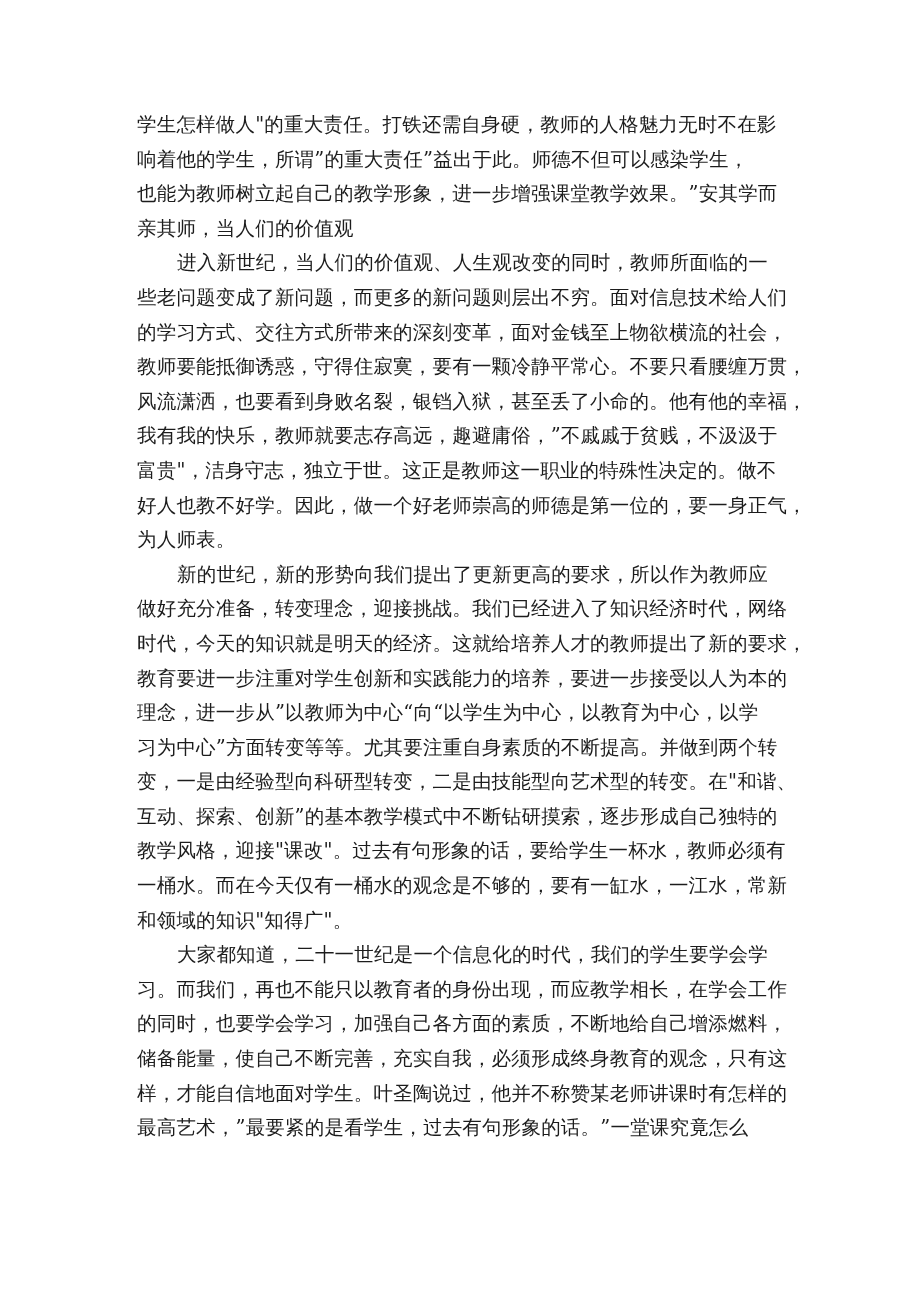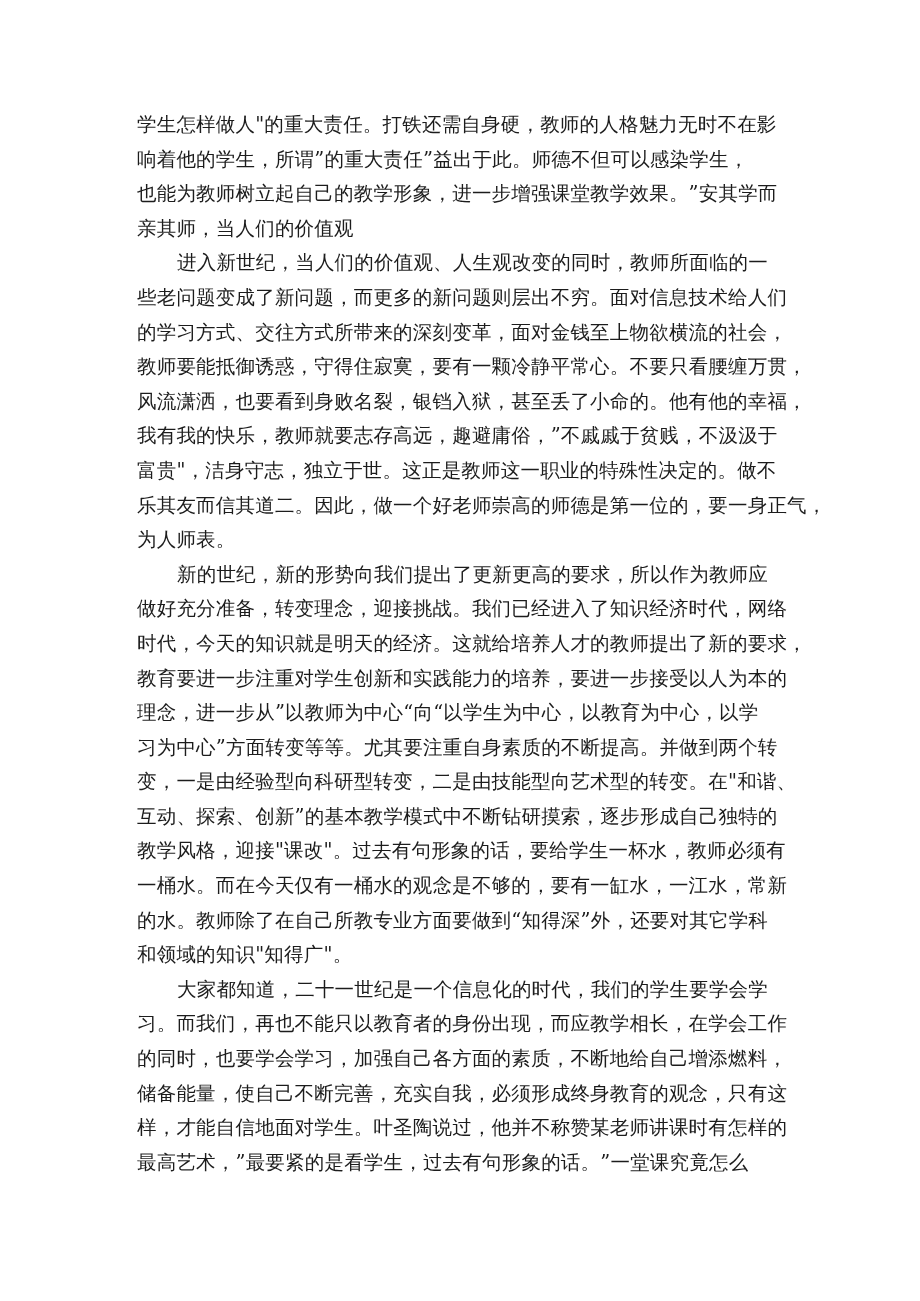--- a/index.html
+++ b/index.html
@@ -60,36 +60,35 @@
     </div>
 
     <div class="paragraph">
       <span class="line indent">进入新世纪，当人们的价值观、人生观改变的同时，教师所面临的一</span>
       <span class="line">些老问题变成了新问题，而更多的新问题则层出不穷。面对信息技术给人们</span>
       <span class="line">的学习方式、交往方式所带来的深刻变革，面对金钱至上物欲横流的社会，</span>
       <span class="line">教师要能抵御诱惑，守得住寂寞，要有一颗冷静平常心。不要只看腰缠万贯，</span>
       <span class="line">风流潇洒，也要看到身败名裂，银铛入狱，甚至丢了小命的。他有他的幸福，</span>
       <span class="line">我有我的快乐，教师就要志存高远，趣避庸俗，”不戚戚于贫贱，不汲汲于</span>
       <span class="line">富贵"，洁身守志，独立于世。这正是教师这一职业的特殊性决定的。做不</span>
-      <span class="line">乐其友而信其道二。因此，做一个好老师崇高的师德是第一位的，要一身正气，</span>
+      <span class="line">好人也教不好学。因此，做一个好老师崇高的师德是第一位的，要一身正气，</span>
       <span class="line">为人师表。</span>
     </div>
 
     <div class="paragraph">
       <span class="line indent">新的世纪，新的形势向我们提出了更新更高的要求，所以作为教师应</span>
       <span class="line">做好充分准备，转变理念，迎接挑战。我们已经进入了知识经济时代，网络</span>
       <span class="line">时代，今天的知识就是明天的经济。这就给培养人才的教师提出了新的要求，</span>
       <span class="line">教育要进一步注重对学生创新和实践能力的培养，要进一步接受以人为本的</span>
       <span class="line">理念，进一步从”以教师为中心“向“以学生为中心，以教育为中心，以学</span>
       <span class="line">习为中心”方面转变等等。尤其要注重自身素质的不断提高。并做到两个转</span>
       <span class="line">变，一是由经验型向科研型转变，二是由技能型向艺术型的转变。在"和谐、</span>
       <span class="line">互动、探索、创新”的基本教学模式中不断钻研摸索，逐步形成自己独特的</span>
       <span class="line">教学风格，迎接"课改"。过去有句形象的话，要给学生一杯水，教师必须有</span>
       <span class="line">一桶水。而在今天仅有一桶水的观念是不够的，要有一缸水，一江水，常新</span>
-      <span class="line">的水。教师除了在自己所教专业方面要做到“知得深”外，还要对其它学科</span>
       <span class="line">和领域的知识"知得广"。</span>
     </div>
 
     <div class="paragraph">
       <span class="line indent">大家都知道，二十一世纪是一个信息化的时代，我们的学生要学会学</span>
       <span class="line">习。而我们，再也不能只以教育者的身份出现，而应教学相长，在学会工作</span>
       <span class="line">的同时，也要学会学习，加强自己各方面的素质，不断地给自己增添燃料，</span>
       <span class="line">储备能量，使自己不断完善，充实自我，必须形成终身教育的观念，只有这</span>
       <span class="line">样，才能自信地面对学生。叶圣陶说过，他并不称赞某老师讲课时有怎样的</span>
       <span class="line">最高艺术，”最要紧的是看学生，过去有句形象的话。”一堂课究竟怎么</span>

